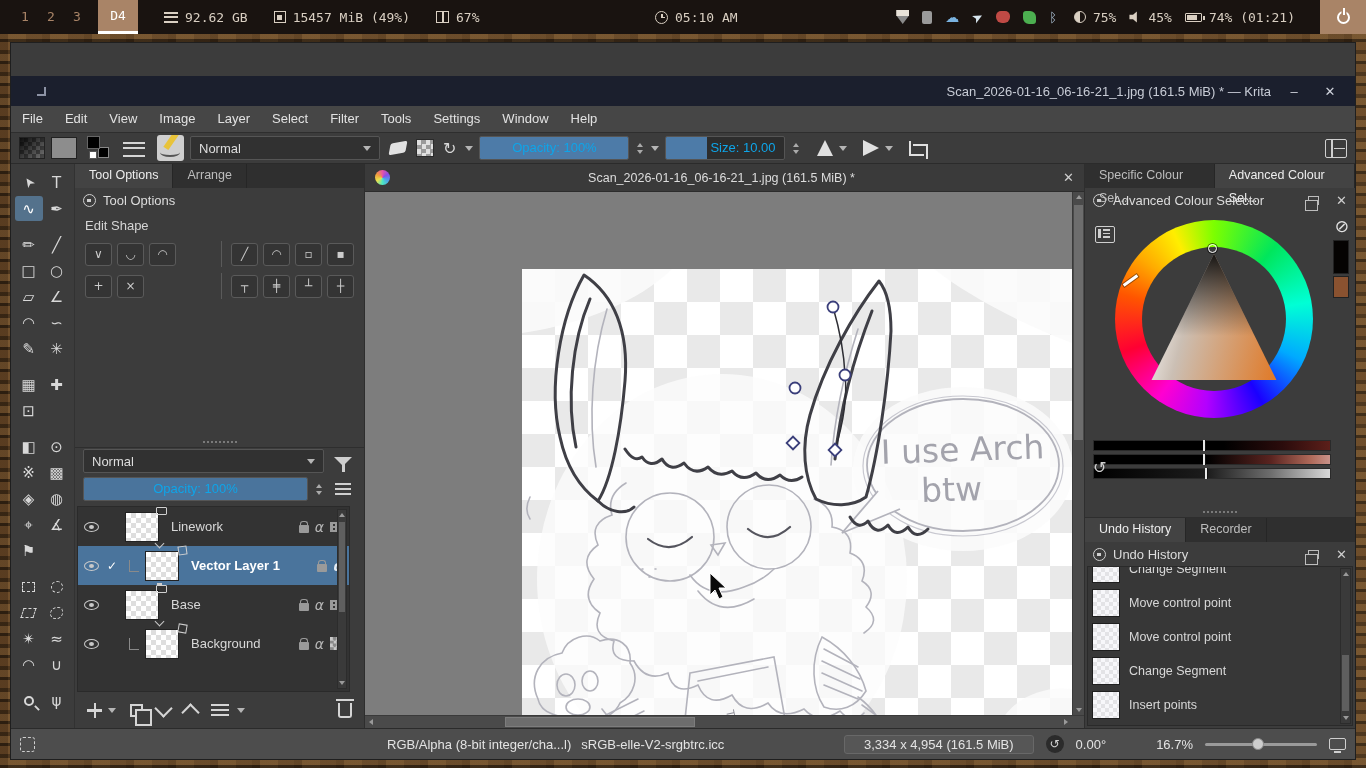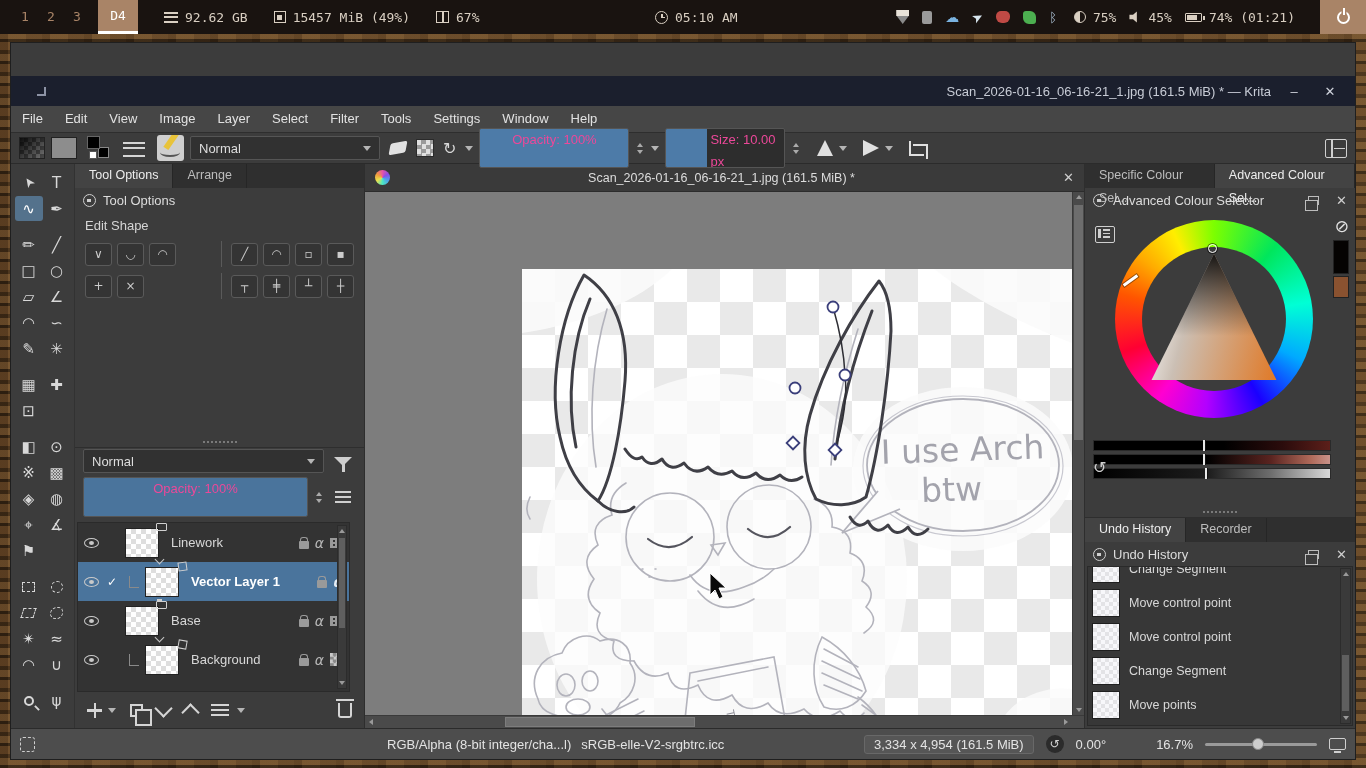--- a/index.html
+++ b/index.html
@@ -66,21 +66,21 @@
   .preset-list::after{content:'';position:absolute;left:0;top:8px;width:22px;height:2px;background:#d5d5d5;}
   .preset-brush{width:27px;height:26px;background:#cfcfcf;border-radius:3px;position:relative;overflow:hidden;margin-left:6px;}
   .preset-brush::after{content:'';position:absolute;left:11px;top:-3px;width:6px;height:18px;background:#e8c33a;transform:rotate(35deg);}
   .preset-brush::before{content:'';position:absolute;left:3px;bottom:4px;width:20px;height:7px;border-bottom:2px solid #555;border-radius:50%;}
   .combo{width:190px;height:24px;background:#313131;border:1px solid #555;border-radius:2px;color:#ddd;font-size:13px;display:flex;align-items:center;padding:0 8px;}
   .combo .caret{margin-left:auto;}
   .caret{width:0;height:0;border-left:4px solid transparent;border-right:4px solid transparent;border-top:5px solid #b5b5b5;display:inline-block;}
   .eraser-icon{width:16px;height:12px;background:#e2e2e2;transform:skewX(-20deg) rotate(-10deg);border-radius:2px;margin:0 4px;}
   .checker-icon{width:18px;height:18px;background:repeating-conic-gradient(#9a9a9a 0% 25%,#e0e0e0 0% 50%);background-size:9px 9px;border:1px solid #2a2a2a;}
   .glyph-btn{color:#d8d8d8;font-size:16px;padding:0 3px;font-family:"DejaVu Sans",sans-serif;}
-  .slider{height:40px;background:#2d2d2d;border:1px solid #555;border-radius:2px;position:relative;color:#ec4899;font-size:13px;overflow:hidden;}
+  .slider{height:24px;background:#2d2d2d;border:1px solid #555;border-radius:2px;position:relative;color:#0ea5e9;font-size:13px;overflow:hidden;}
   .slider .fill{position:absolute;left:0;top:0;bottom:0;background:#4d7ba8;}
   .slider .lbl{position:relative;display:block;text-align:center;line-height:22px;}
   .spin{display:flex;flex-direction:column;justify-content:center;gap:3px;padding:0 2px;}
   .spin i{width:0;height:0;border-left:3.5px solid transparent;border-right:3.5px solid transparent;display:block;}
   .spin .up{border-bottom:4px solid #aaa;}
   .spin .dn{border-top:4px solid #aaa;}
   .mirror-h{width:0;height:0;border-left:8px solid transparent;border-right:8px solid transparent;border-bottom:16px solid #e0e0e0;margin-left:10px;}
   .mirror-v{width:0;height:0;border-top:8px solid transparent;border-bottom:8px solid transparent;border-left:16px solid #e0e0e0;margin-left:10px;}
   .crop-icon{width:15px;height:15px;border-left:2.5px solid #e0e0e0;border-bottom:2.5px solid #e0e0e0;position:relative;margin-left:10px;}
   .crop-icon::after{content:'';position:absolute;right:-4px;top:3px;width:13px;height:13px;border-top:2.5px solid #e0e0e0;border-right:2.5px solid #e0e0e0;}
@@ -227,21 +227,21 @@
   .hrow{height:34px;display:flex;align-items:center;gap:9px;padding:0 4px;color:#d8d8d8;font-size:12.5px;}
   .hrow:first-child{margin-top:-15px;}
   .hthumb{width:28px;height:28px;background:repeating-conic-gradient(#e3e3e6 0% 25%,#f7f7fa 0% 50%);background-size:8px 8px;border:1px solid #1f1f1f;flex:0 0 auto;}
   .hist-scroll{position:absolute;right:1px;top:1px;bottom:1px;width:11px;background:#3a3a3a;border:1px solid #2c2c2c;}
   .hist-scroll .sb-thumb{position:absolute;left:1px;right:1px;bottom:12px;height:56px;background:#5f5f5f;}
 
   
   .statusbar{height:31px;background:#4d4d4d;border-top:1px solid #2b2b2b;display:flex;align-items:center;color:#e3e3e3;font-size:13px;padding:0 9px;flex:0 0 auto;gap:8px;}
   .sel-ico{width:15px;height:15px;border:1.6px dashed #cfcfcf;border-radius:3px;flex:0 0 auto;}
   .cm-group{position:absolute;left:376px;display:flex;gap:10px;}
-  .dim-box{background:#565656;border:1px solid #686868;border-radius:3px;padding:1px 9px;}
+  .dim-box{background:#565656;border:1px solid #686868;border-radius:3px;padding:1px 19px;}
   .rot-circle{width:18px;height:18px;border-radius:50%;background:#2b2b2b;color:#d5d5d5;font-size:12px;display:flex;align-items:center;justify-content:center;font-family:"DejaVu Sans",sans-serif;}
   .zoom-slider{width:112px;height:3px;background:#9a9a9a;border-radius:2px;position:relative;}
   .zoom-slider .zs-thumb{position:absolute;left:42%;top:-5px;width:12px;height:12px;border-radius:50%;background:#cdcdcd;border:1px solid #8a8a8a;}
   .mon-ico{width:17px;height:12px;border:1.6px solid #cfcfcf;border-radius:2px;position:relative;}
   .mon-ico::after{content:'';position:absolute;left:4px;bottom:-4px;width:7px;height:2px;background:#cfcfcf;}
   .sb-right{margin-left:auto;display:flex;align-items:center;gap:12px;position:relative;}
 </style>
 </head>
 <body>
 
@@ -712,20 +712,24 @@
             <div class="hrow">
                 <span class="hthumb"></span>
                 <span>Move control point</span>
               </div>
             <div class="hrow">
                 <span class="hthumb"></span>
                 <span>Change Segment</span>
               </div>
             <div class="hrow">
                 <span class="hthumb"></span>
+                <span>Insert points</span>
+              </div>
+            <div class="hrow">
+                <span class="hthumb"></span>
                 <span>Move points</span>
               </div>
             <div class="hrow"></div>
 
             <div class="hist-scroll">
               <span class="sb-arrow up">
                   <i></i>
                 </span>
                 <span class="sb-thumb"></span>
                 <span class="sb-arrow dn">

